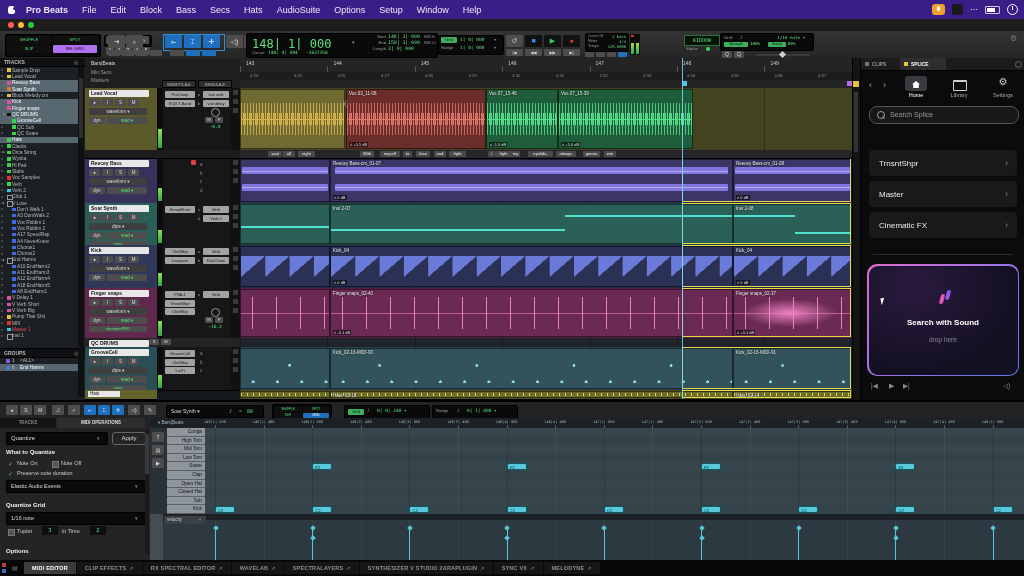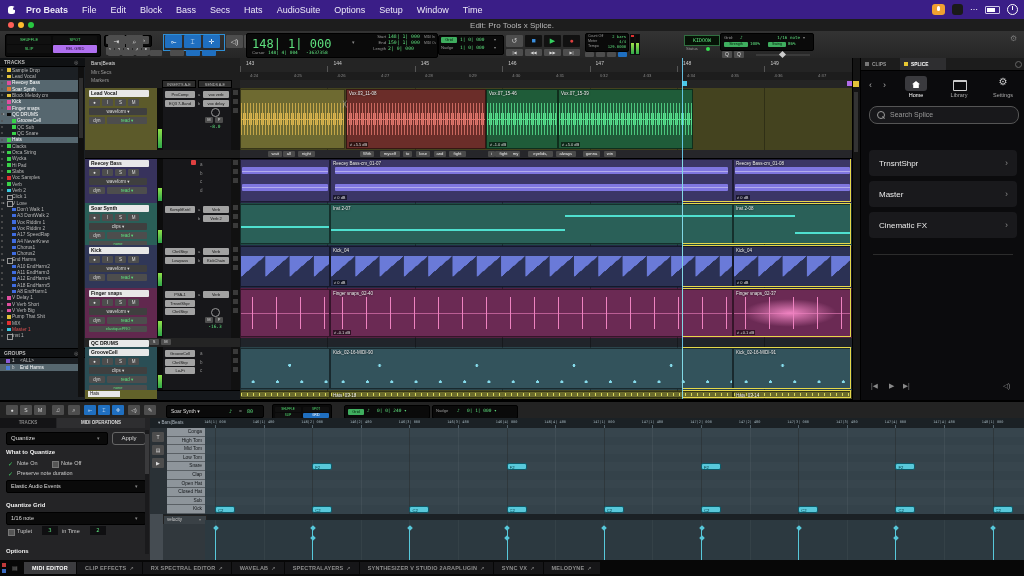--- a/index.html
+++ b/index.html
@@ -43,40 +43,39 @@
       <div class="mi">File</div>
       <div class="mi">Edit</div>
       <div class="mi">Block</div>
       <div class="mi">Bass</div>
       <div class="mi">Secs</div>
       <div class="mi">Hats</div>
       <div class="mi">AudioSuite</div>
       <div class="mi">Options</div>
       <div class="mi">Setup</div>
       <div class="mi">Window</div>
-      <div class="mi">Time</div>
+      <div class="mi">Help</div>
       <div style="margin-left: auto; display: flex; align-items: center; gap: 7px; position: relative;">
         <div style="width: 13px; height: 11px; background: rgb(240, 160, 48); border-radius: 3px; position: relative;">
           <div style="position: absolute; left: 5px; top: 2px; width: 3px; height: 5px; background: rgb(255, 255, 255); border-radius: 2px;"></div>
         </div>
         <div style="width: 11px; height: 11px; background: rgb(26, 26, 26); border-radius: 3px;"></div>
         <div style="color: rgb(255, 255, 255); font-size: 8px;">⋯</div>
         <div style="width: 13px; height: 6px; border: 1px solid rgb(207, 200, 232); border-radius: 1px; position: relative;">
           <div style="position: absolute; left: 1px; top: 1px; width: 8px; height: 4px; background: rgb(255, 255, 255);"></div>
         </div>
         <div style="width: 9px; height: 9px; border: 1px solid rgb(255, 255, 255); border-radius: 50%; position: relative;">
           <div style="position: absolute; left: 4px; top: 1px; width: 1px; height: 4px; background: rgb(255, 255, 255);"></div>
         </div>
       </div>
     </div>
   <div id="titlebar">
     <div class="tl" style="left:8px;background:#ff5f57"></div>
     <div class="tl" style="left:18px;background:#febc2e"></div>
     <div class="tl" style="left:28px;background:#28c840"></div>
-    <div class="s nowrap" style="left:0;top:2px;width:1024px;text-align:center;font-size:8px;color:#b8b8b8;">Edit: Pro Tools x Splice.</div>
   </div>
   <div id="toolbar">
       <div class="panel" style="position: absolute; left: 5px; top: 3px; width: 94px; height: 21px;"></div>
       <div class="btn" style="position: absolute; left: 7px; top: 5px; width: 44px; height: 8px; font-size: 4px; line-height: 8px; background: rgb(16, 16, 16); color: rgb(80, 224, 112);">SHUFFLE</div>
       <div class="btn" style="position: absolute; left: 53px; top: 5px; width: 44px; height: 8px; font-size: 4px; line-height: 8px; background: rgb(16, 16, 16); color: rgb(80, 224, 112);">SPOT</div>
       <div class="btn" style="position: absolute; left: 7px; top: 14px; width: 44px; height: 8px; font-size: 4px; line-height: 8px; background: rgb(16, 16, 16); color: rgb(80, 224, 112);">SLIP</div>
       <div class="btn" style="position: absolute; left: 53px; top: 14px; width: 44px; height: 8px; font-size: 4px; line-height: 8px; background: rgb(176, 112, 240); color: rgb(26, 10, 42);">REL GRID</div>
       <div class="panel" style="position: absolute; left: 104px; top: 4px; width: 46px; height: 10px;"></div>
       <div class="btn" style="position: absolute; left: 106px; top: 5px; width: 10px; height: 8px; font-size: 5px; line-height: 8px;">‹</div>
       <div class="btn" style="position: absolute; left: 117px; top: 5px; width: 10px; height: 8px; font-size: 5px; line-height: 8px;">∿</div>
@@ -849,20 +848,29 @@
       </div>
       <div class="cat-card" style="position: absolute; left: 8px; top: 123px; width: 148px; height: 26px;">
         <div class="nowrap" style="position: absolute; left: 10px; top: 9px; width: 110px; height: 9px; font-size: 8px; color: rgb(234, 234, 234);">Master</div>
         <div style="position: absolute; left: 136px; top: 8px; width: 8px; height: 10px; font-size: 9px; color: rgb(136, 136, 136);">›</div>
       </div>
       <div class="cat-card" style="position: absolute; left: 8px; top: 154px; width: 148px; height: 26px;">
         <div class="nowrap" style="position: absolute; left: 10px; top: 9px; width: 110px; height: 9px; font-size: 8px; color: rgb(234, 234, 234);">Cinematic FX</div>
         <div style="position: absolute; left: 136px; top: 8px; width: 8px; height: 10px; font-size: 9px; color: rgb(136, 136, 136);">›</div>
       </div>
       <div style="position: absolute; left: 12px; top: 196px; width: 140px; height: 1px; background: rgb(44, 44, 44);"></div>
+      <div style="position: absolute; left: 6px; top: 206px; width: 152px; height: 112px; background: linear-gradient(135deg, rgb(224, 107, 208), rgb(91, 123, 240)); border-radius: 10px; padding: 1.5px; box-sizing: border-box;">
+        <div style="position: absolute; inset: 1.5px; background: radial-gradient(at 30% 20%, rgb(42, 26, 62), rgb(19, 16, 34) 70%); border-radius: 9px;">
+          <div style="position: absolute; left: 71px; top: 28px; width: 4px; height: 10px; background: rgb(224, 91, 176); border-radius: 2px; transform: skewX(-14deg);"></div>
+          <div style="position: absolute; left: 77px; top: 24px; width: 4px; height: 10px; background: rgb(138, 91, 240); border-radius: 2px; transform: skewX(-14deg);"></div>
+          <div style="position: absolute; left: 0px; top: 52px; width: 149px; text-align: center; font-size: 8px; font-weight: bold; color: rgb(255, 255, 255);">Search with Sound</div>
+          <div style="position: absolute; left: 0px; top: 70px; width: 149px; text-align: center; font-size: 6.5px; color: rgb(138, 138, 147);">drop here</div>
+          <div style="position: absolute; left: 12px; top: 32px; width: 0px; height: 0px; border-left: 4px solid rgb(255, 255, 255); border-bottom: 7px solid transparent; transform: rotate(-12deg);"></div>
+        </div>
+      </div>
       <div style="position: absolute; left: 10px; top: 324px; width: 14px; height: 10px; font-size: 6.5px; color: rgb(138, 138, 138);">|◀</div>
       <div style="position: absolute; left: 28px; top: 324px; width: 12px; height: 10px; font-size: 7px; color: rgb(138, 138, 138);">▶</div>
       <div style="position: absolute; left: 42px; top: 324px; width: 14px; height: 10px; font-size: 6.5px; color: rgb(138, 138, 138);">▶|</div>
       <div style="position: absolute; left: 142px; top: 324px; width: 12px; height: 10px; font-size: 6.5px; color: rgb(138, 138, 138);">◁)</div>
     </div>
   <div id="mtoolbar">
       <div class="btn" style="position: absolute; left: 6px; top: 3px; width: 12px; height: 10px; font-size: 5px; line-height: 10px;">●</div>
       <div class="btn" style="position: absolute; left: 20px; top: 3px; width: 12px; height: 10px; font-size: 5px; line-height: 10px;">S</div>
       <div class="btn" style="position: absolute; left: 34px; top: 3px; width: 12px; height: 10px; font-size: 5px; line-height: 10px;">M</div>
       <div class="btn" style="position: absolute; left: 52px; top: 3px; width: 12px; height: 10px; font-size: 6px; line-height: 10px;">♫</div>

